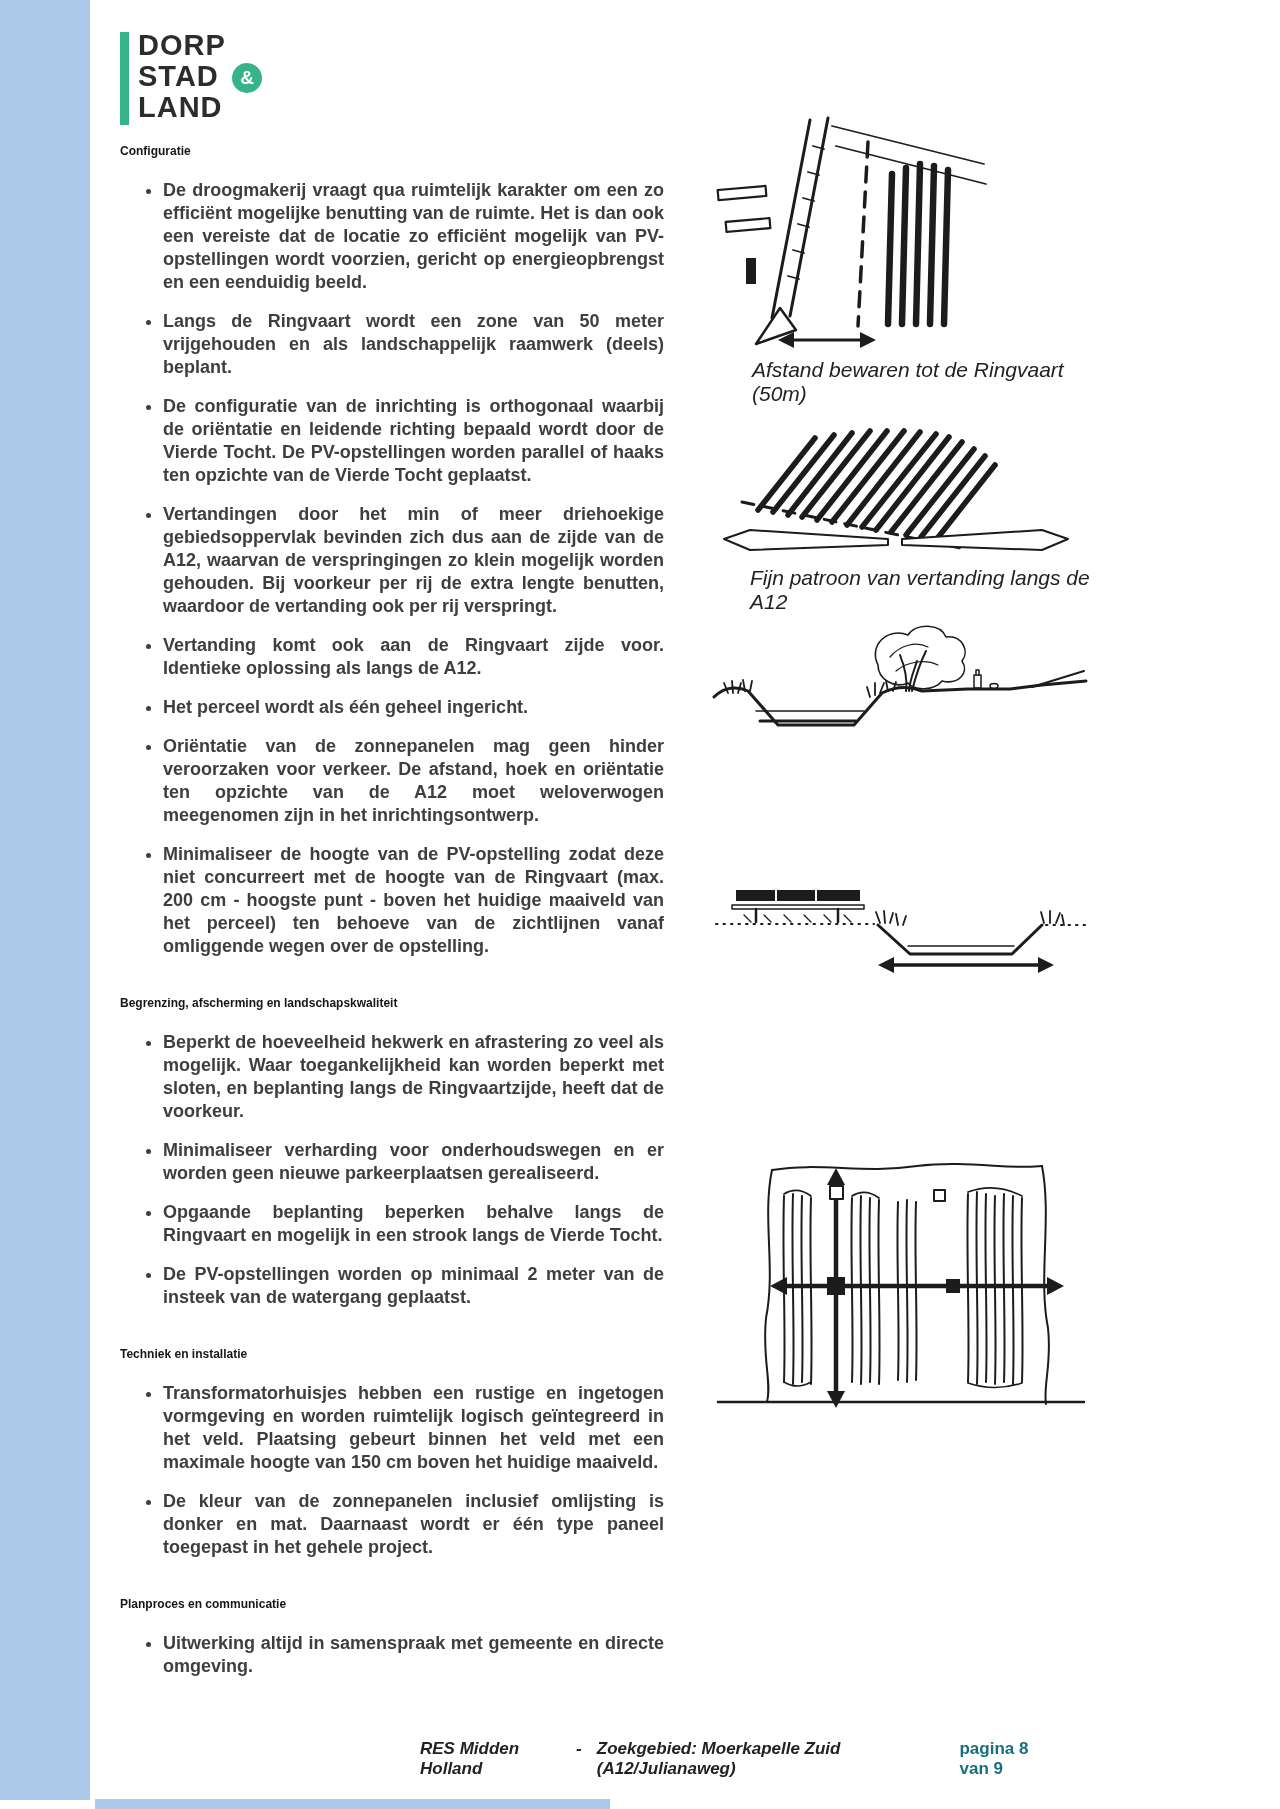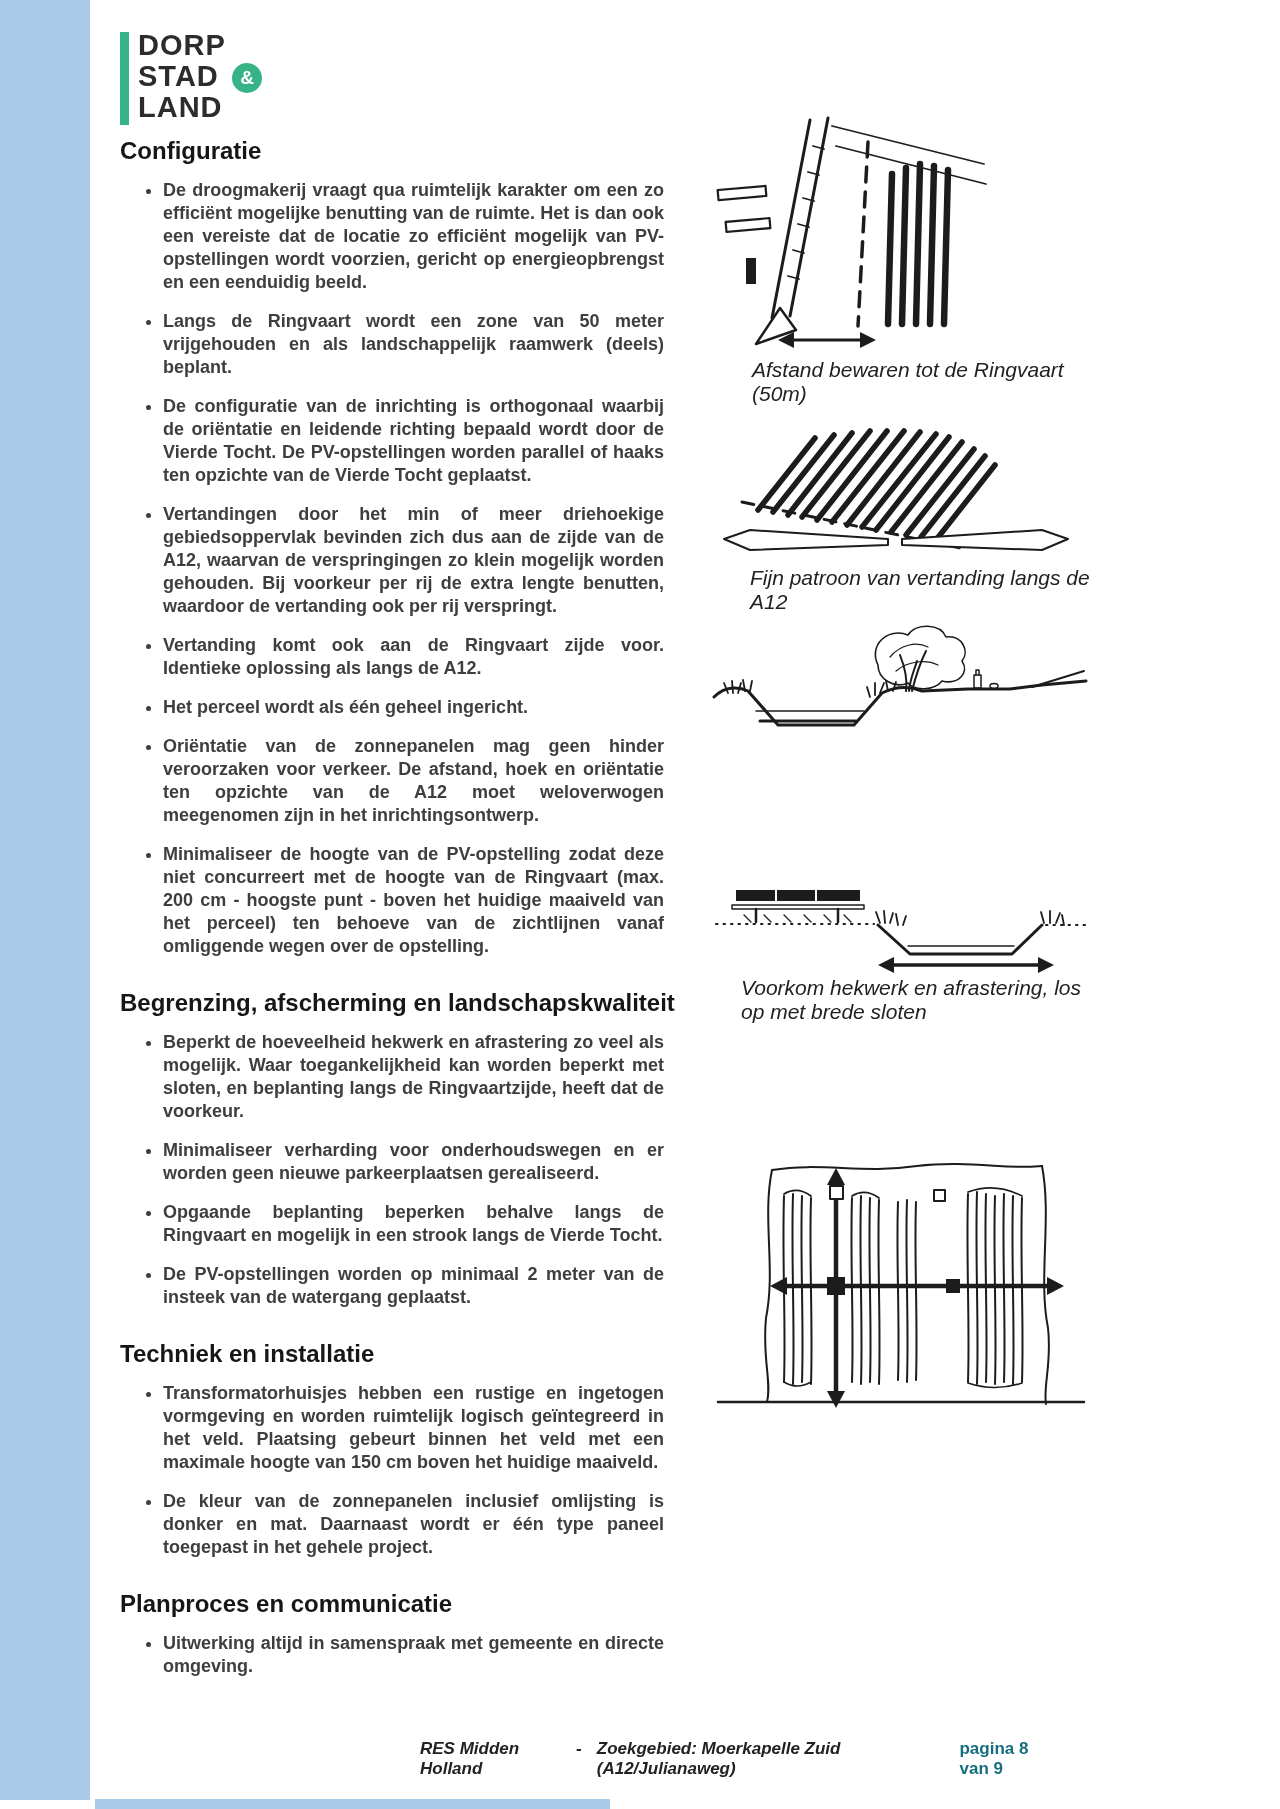--- a/index.html
+++ b/index.html
@@ -12,21 +12,21 @@
   .logo{position:absolute;left:120px;top:30px;width:260px;height:100px;}
   .logo-bar{position:absolute;left:0;top:2px;width:9px;height:93px;background:#36b487;}
   .logo-text{position:absolute;left:18px;top:0;font-weight:700;font-size:29px;line-height:31px;
              letter-spacing:1px;color:#2c2c2c;}
   .amp-badge{position:absolute;left:112px;top:33px;width:30px;height:30px;border-radius:50%;
              background:#36b487;color:#ffffff;font-weight:700;font-size:19px;line-height:30px;
              text-align:center;}
   
   .main{position:absolute;left:120px;top:139px;width:560px;font-size:18px;line-height:23px;
         text-align:justify;}
-  .main h2{font-size:24px;line-height:24px;font-weight:700;color:#161616;margin:0 0 5px 0;
+  .main h2{font-size:12px;line-height:24px;font-weight:700;color:#161616;margin:0 0 5px 0;
            text-align:left;}
   .main section + section h2{margin-top:33px;}
   .main ul{margin:0;padding:0 0 0 27px;list-style:disc outside;}
   .main li{margin:16px;padding-left:0;font-weight:bold;}
   
   .fig{position:absolute;}
   .fig svg{display:block;width:100%;height:100%;}
   .caption{position:absolute;font-style:italic;font-size:21px;line-height:24px;color:#222222;
            text-align:left;}
   
@@ -183,21 +183,20 @@
         <path d="M332 48 l-3 -11 M338 48 l0 -12 M344 48 l4 -10 M352 50 l-2 -10" stroke-width="1.8"></path>
         <path d="M334 50 H374" stroke-width="2" stroke-dasharray="1.5 6"></path>
         <path d="M178 90 H330" stroke-width="3.5"></path>
       </g>
       <g fill="#1c1c1c" stroke="none">
         <path d="M166 90 l16 -8 v16 Z"></path>
         <path d="M342 90 l-16 -8 v16 Z"></path>
       </g>
     </svg>
   </div>
-  <div class="caption" style="left:741px;top:976px;width:345px;">Voorkom hekwerk en afrastering, los op met brede sloten</div>
 
   <div class="fig" style="left:712px;top:1158px;width:378px;height:252px;">
     <svg viewBox="0 0 378 252">
       <g stroke="#1c1c1c" fill="none" stroke-linecap="round" stroke-linejoin="round">
         <path d="M60 12 C50 60 64 110 54 160 C50 200 60 225 55 244" stroke-width="2"></path>
         <path d="M330 8 C340 60 326 120 336 170 C340 205 331 228 334 246" stroke-width="2"></path>
         <path d="M60 12 C110 4 150 16 205 8 C255 2 300 12 330 8" stroke-width="2"></path>
         <path d="M6 244 H372" stroke-width="2.5"></path>
         <path d="M72 38 C70 100 74 165 72 224 M81 36 C79 100 83 165 81 226 M90 38 C88 100 92 165 90 224 M99 40 C97 100 101 165 99 226" stroke-width="2"></path>
         <path d="M140 40 C138 100 142 165 140 224 M149 38 C147 100 151 165 149 226 M158 40 C156 100 160 165 158 224 M167 42 C165 100 169 165 167 226" stroke-width="2"></path>

